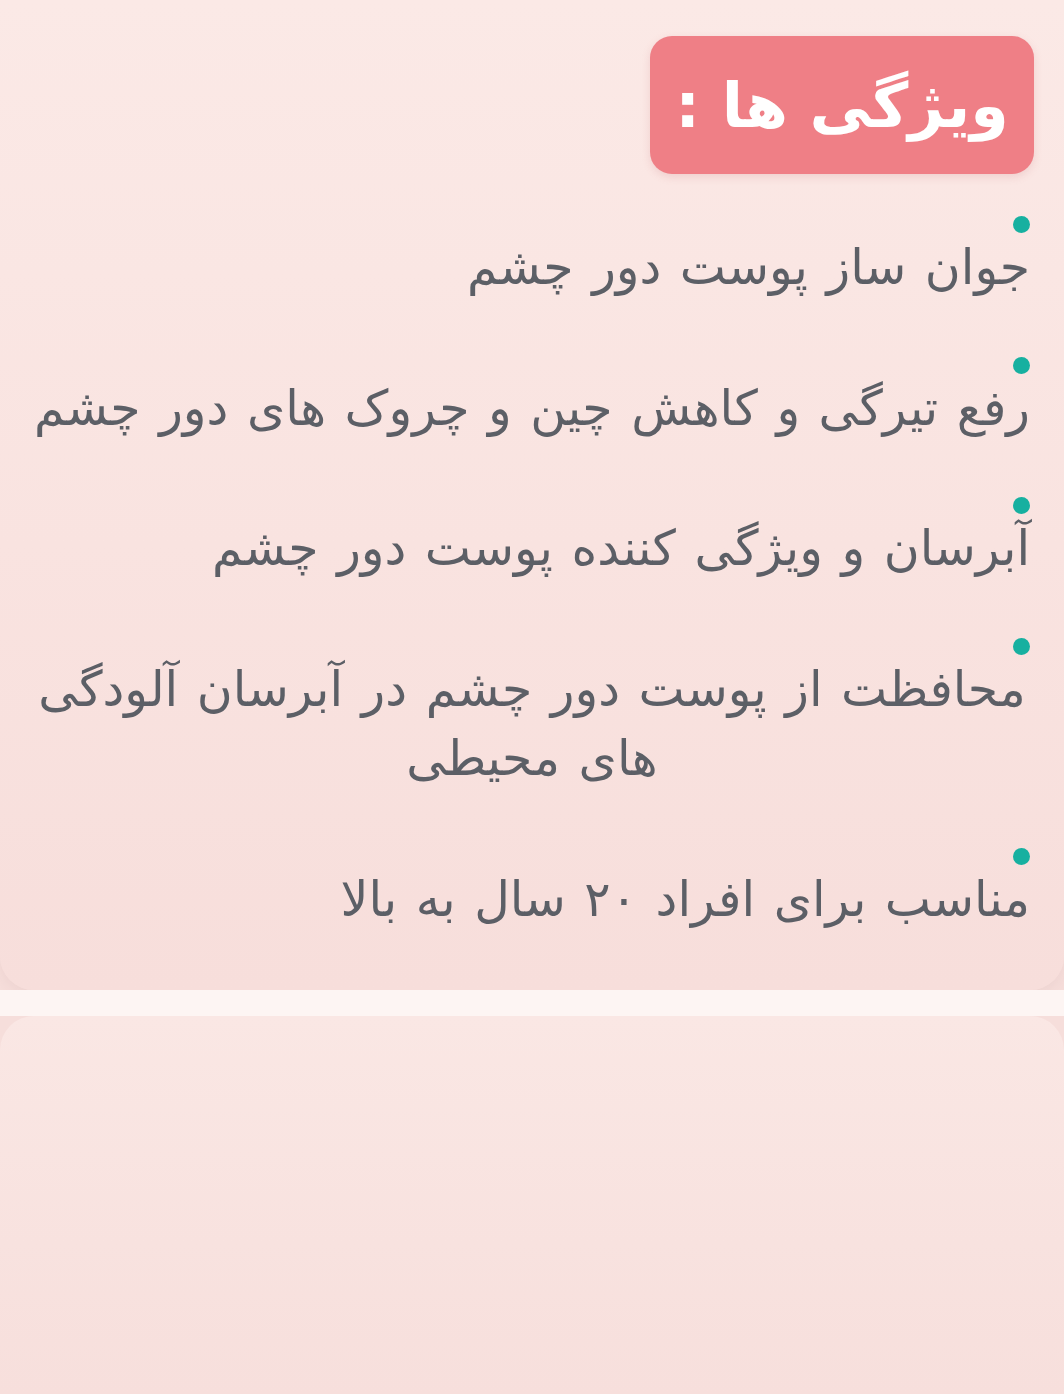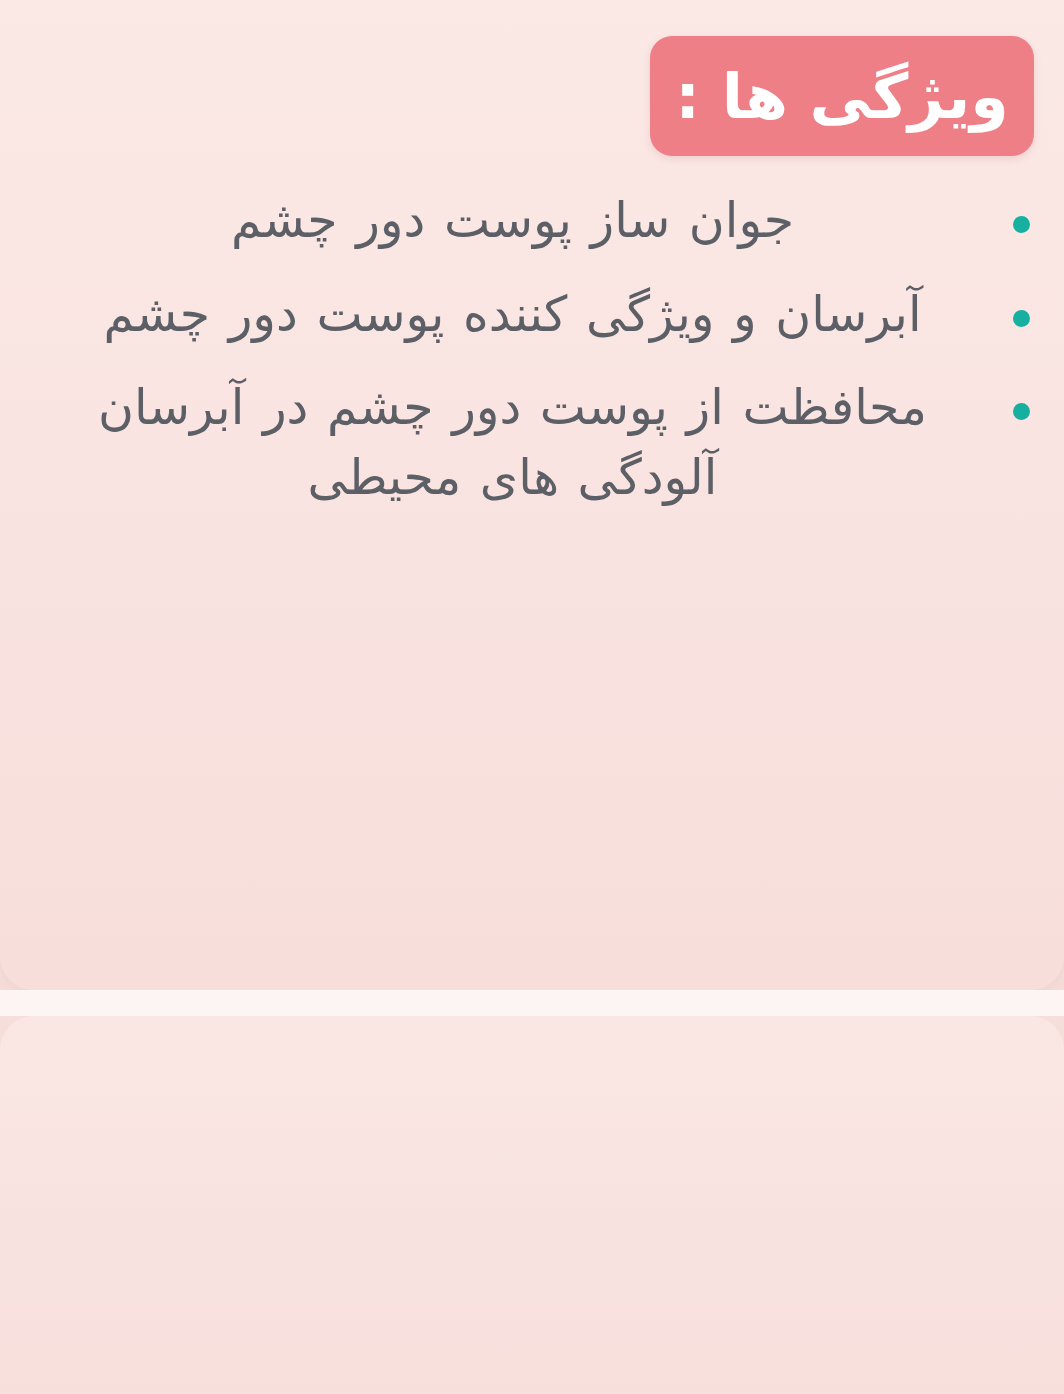--- a/index.html
+++ b/index.html
@@ -66,37 +66,38 @@
     justify-content: center;
     font-weight: bold;
     letter-spacing: 0.5px;
     box-shadow: 0 3px 8px rgba(200, 110, 115, 0.20);
   }
 
   #pill-features {
     top: 36px;
     right: 30px;
     width: 384px;
-    height: 120px;
+    height: 138px;
     font-size: 62px;
   }
 
   
   .features {
     position: absolute;
     top: 186px;
     right: 0;
     left: 0;
     padding: 0 34px 0 34px;
     list-style: none;
     margin: 0;
   }
 
   .feature-item {
     display: flex;
+    flex-direction: column;
     align-items: flex-start;
     justify-content: flex-start;
     margin-bottom: 24px;
   }
 
   .bullet {
     flex: 0 0 auto;
     width: 17px;
     height: 17px;
     border-radius: 50%;
@@ -124,31 +125,39 @@
 
     <div class="pill" id="pill-features">ویژگی ها :</div>
 
     <ul class="features">
 
       <li class="feature-item">
         <span class="bullet"></span>
         <span class="feature-text">جوان ساز پوست دور چشم</span>
       </li>
 
+      <li class="feature-item">
+        <span class="bullet"></span>
+        <span class="feature-text">رفع تیرگی و کاهش چین و چروک های دور چشم</span>
+      </li>
 
       <li class="feature-item">
         <span class="bullet"></span>
         <span class="feature-text">آبرسان و ویژگی کننده پوست دور چشم</span>
       </li>
 
       <li class="feature-item">
         <span class="bullet"></span>
         <span class="feature-text">محافظت از پوست دور چشم در آبرسان آلودگی های محیطی</span>
       </li>
 
+      <li class="feature-item">
+        <span class="bullet"></span>
+        <span class="feature-text">مناسب برای افراد ۲۰ سال به بالا</span>
+      </li>
 
     </ul>
   </div>
 
   <div class="gap-band"></div>
 
   <div class="section-two">
 
     
 

